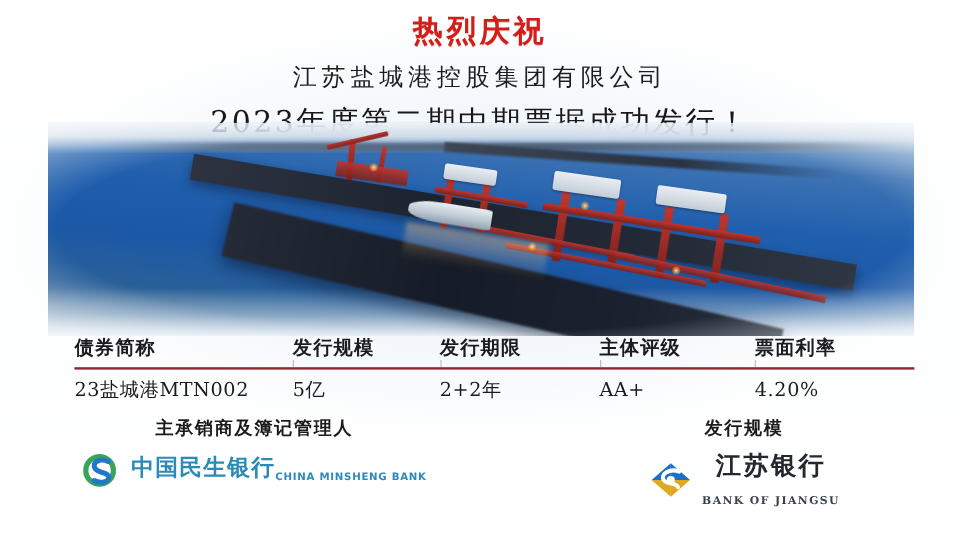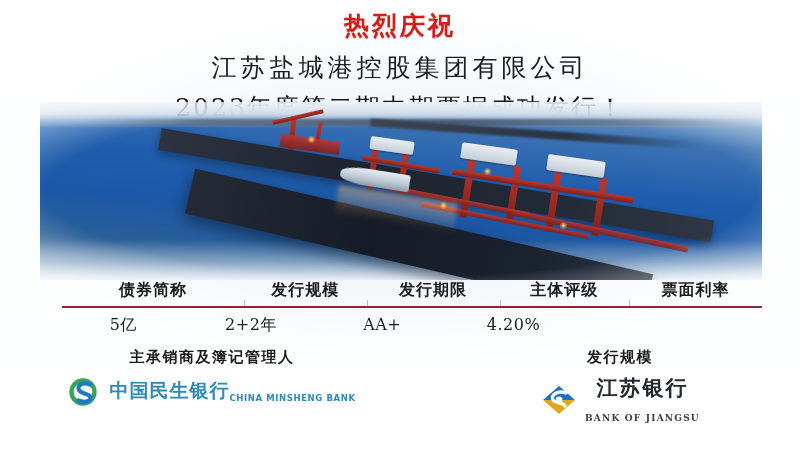--- a/index.html
+++ b/index.html
@@ -21,21 +21,21 @@
     color:#d31d18;
     font-weight:bold;
     font-size:25px;
     letter-spacing:3px;
     margin-top:9px;
     font-family:"DejaVu Serif", serif;
     text-shadow:0 1px 0 rgba(140,0,0,.25);
   }
   .h-company{
     color:#1d1d1f;
-    font-size:25px;
+    font-size:20px;
     letter-spacing:4px;
     margin-top:9px;
     font-family:"DejaVu Serif", serif;
   }
   .h-issue{
     color:#18181a;
     font-size:25px;
     letter-spacing:2px;
     margin-top:7px;
     font-family:"DejaVu Serif", serif;
@@ -121,21 +121,21 @@
     position:absolute;
     background:linear-gradient(180deg,rgba(255,190,120,.45) 0%,rgba(255,170,90,0) 100%);
     filter:blur(2px);
   }
   
   .table{
     position:absolute;left:62px;top:280px;width:700px;
   }
   .trow{display:flex;width:100%;}
   .th,.td{
-    text-align:center;
+    text-align:left;
     font-family:"DejaVu Serif", serif;
     color:#1b1b1d;
   }
   .th{
     font-size:16px;font-weight:bold;letter-spacing:1px;
     padding-bottom:5px;
   }
   .td{
     font-size:16px;letter-spacing:.5px;
     padding-top:7px;
@@ -244,20 +244,21 @@
     </div>
 
     <div class="rule">
       <span class="tick" style="left:26%;"></span>
       <span class="tick" style="left:43.5%;"></span>
       <span class="tick" style="left:62.5%;"></span>
       <span class="tick" style="left:81%;"></span>
     </div>
 
     <div class="trow">
+      <div class="td c0">23盐城港MTN002</div>
       <div class="td c1">5亿</div>
       <div class="td c2">2+2年</div>
       <div class="td c3">AA+</div>
       <div class="td c4">4.20%</div>
     </div>
   </div>
 
   <div class="uw-left">
     <div class="uw-label">主承销商及簿记管理人</div>
     <div class="logo-row">

